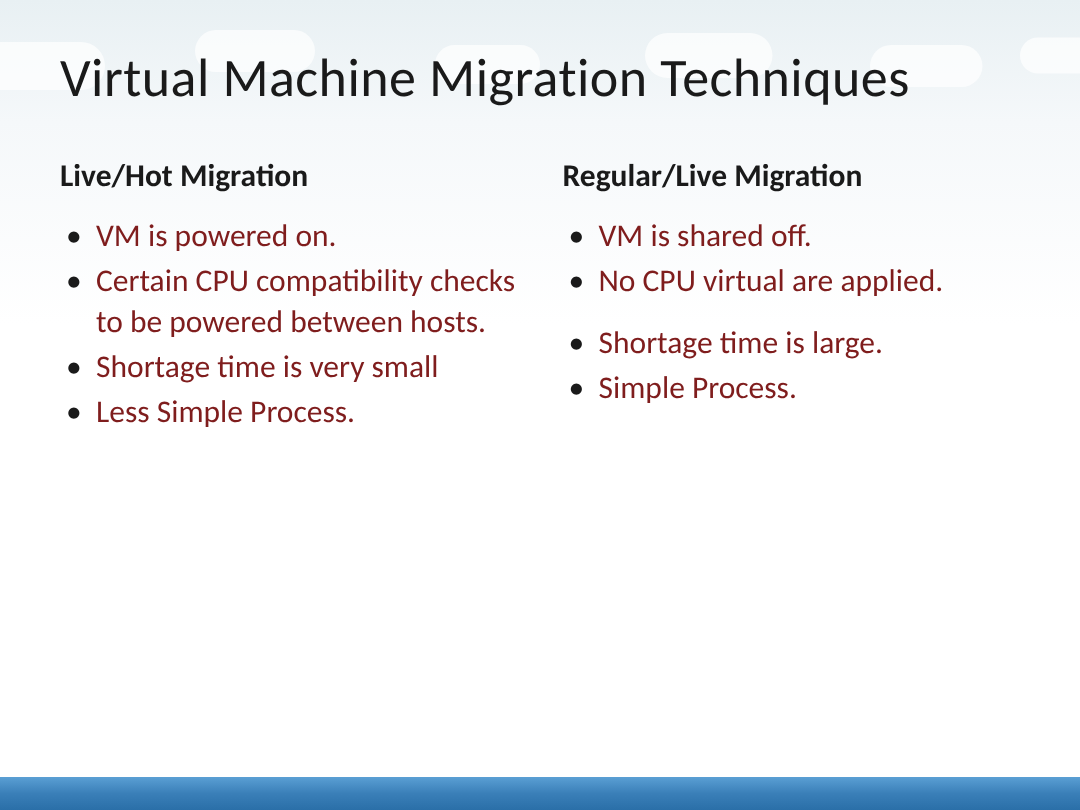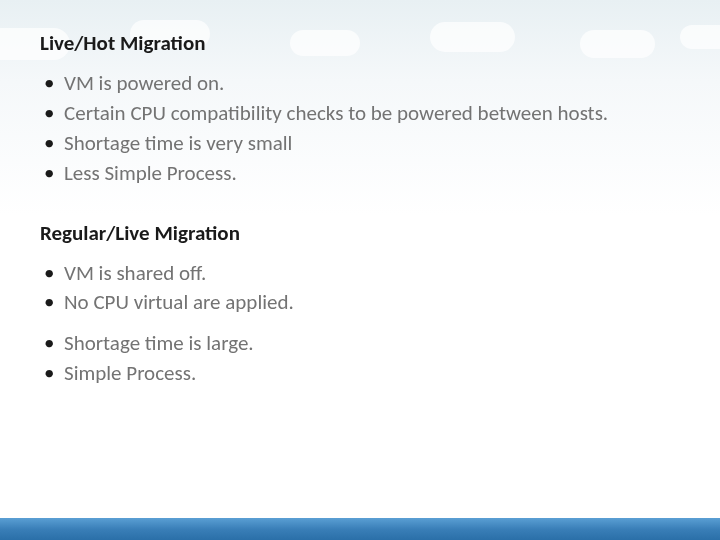--- a/index.html
+++ b/index.html
@@ -30,38 +30,37 @@
     .title {
       font-size: 36px;
       font-weight: 400;
       color: #1a1a1a;
       margin-bottom: 30px;
       letter-spacing: 0.3px;
     }
     .columns {
       display: flex;
       gap: 30px;
-      flex-direction: column;
     }
     .col {
       flex: 1;
     }
     .subheading {
       font-size: 21px;
       font-weight: 700;
       color: #1a1a1a;
       margin-bottom: 14px;
     }
     ul {
       list-style: none;
       padding-left: 0;
     }
     li {
       font-size: 21px;
-      color: #737373;
+      color: #7f1d1d;
       line-height: 1.28;
       padding-left: 24px;
       position: relative;
       margin-bottom: 3px;
     }
     li::before {
       content: "•";
       position: absolute;
       left: 4px;
       top: 0;
@@ -84,20 +83,21 @@
 <body>
 
 <div class="cloud cloud1"></div>
 <div class="cloud cloud2"></div>
 <div class="cloud cloud3"></div>
 <div class="cloud cloud4"></div>
 <div class="cloud cloud5"></div>
 <div class="cloud cloud6"></div>
 
 <div class="content">
+  <h1 class="title">Virtual Machine Migration Techniques</h1>
   <div class="columns">
     <div class="col">
       <div class="subheading">Live/Hot Migration</div>
       <ul>
         <li>VM is powered on.</li>
         <li>Certain CPU compatibility checks to be powered between hosts.</li>
         <li>Shortage time is very small</li>
         <li>Less Simple Process.</li>
       </ul>
     </div>

